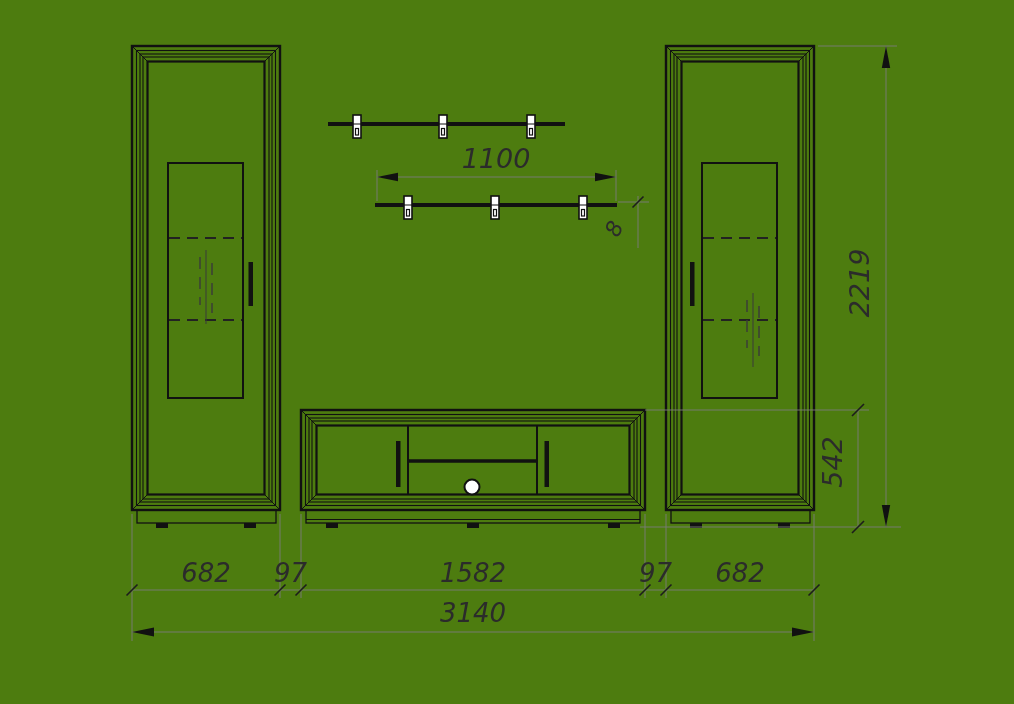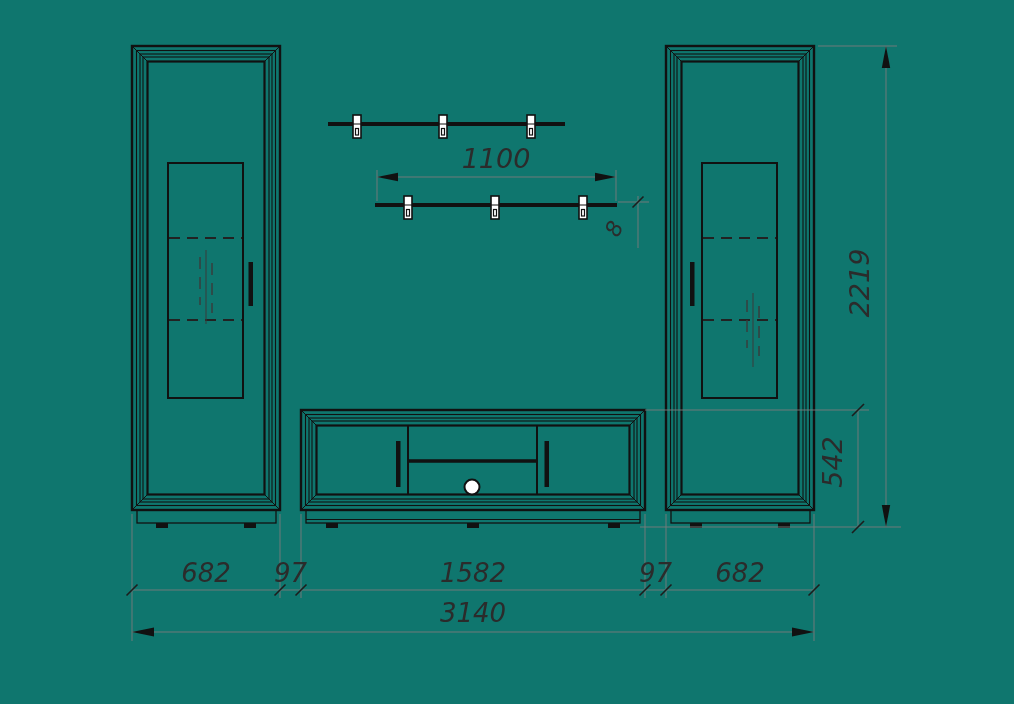--- a/index.html
+++ b/index.html
@@ -1,16 +1,16 @@
 <!DOCTYPE html>
 <html><head>
 <meta charset="utf-8">
 <style>
   html,body{margin:0;padding:0;background:#ffffff;}
-  .canvas{position:relative;width:1014px;height:704px;background:#0f766e;overflow:hidden;
+  .canvas{position:relative;width:1014px;height:704px;background:#4d7c0f;overflow:hidden;
           font-family:"DejaVu Sans",sans-serif;}
   svg{display:block;}
   
   .fl  {stroke:#111111;fill:none;}
   .fill{fill:#111111;stroke:none;}
   .wh  {fill:#ffffff;}
   
   .dl  {stroke:#7a7a7a;stroke-width:0.9;fill:none;}
   .tick{stroke:#1c1c1c;stroke-width:1.6;fill:none;}
   .arr {fill:#111111;stroke:none;}

